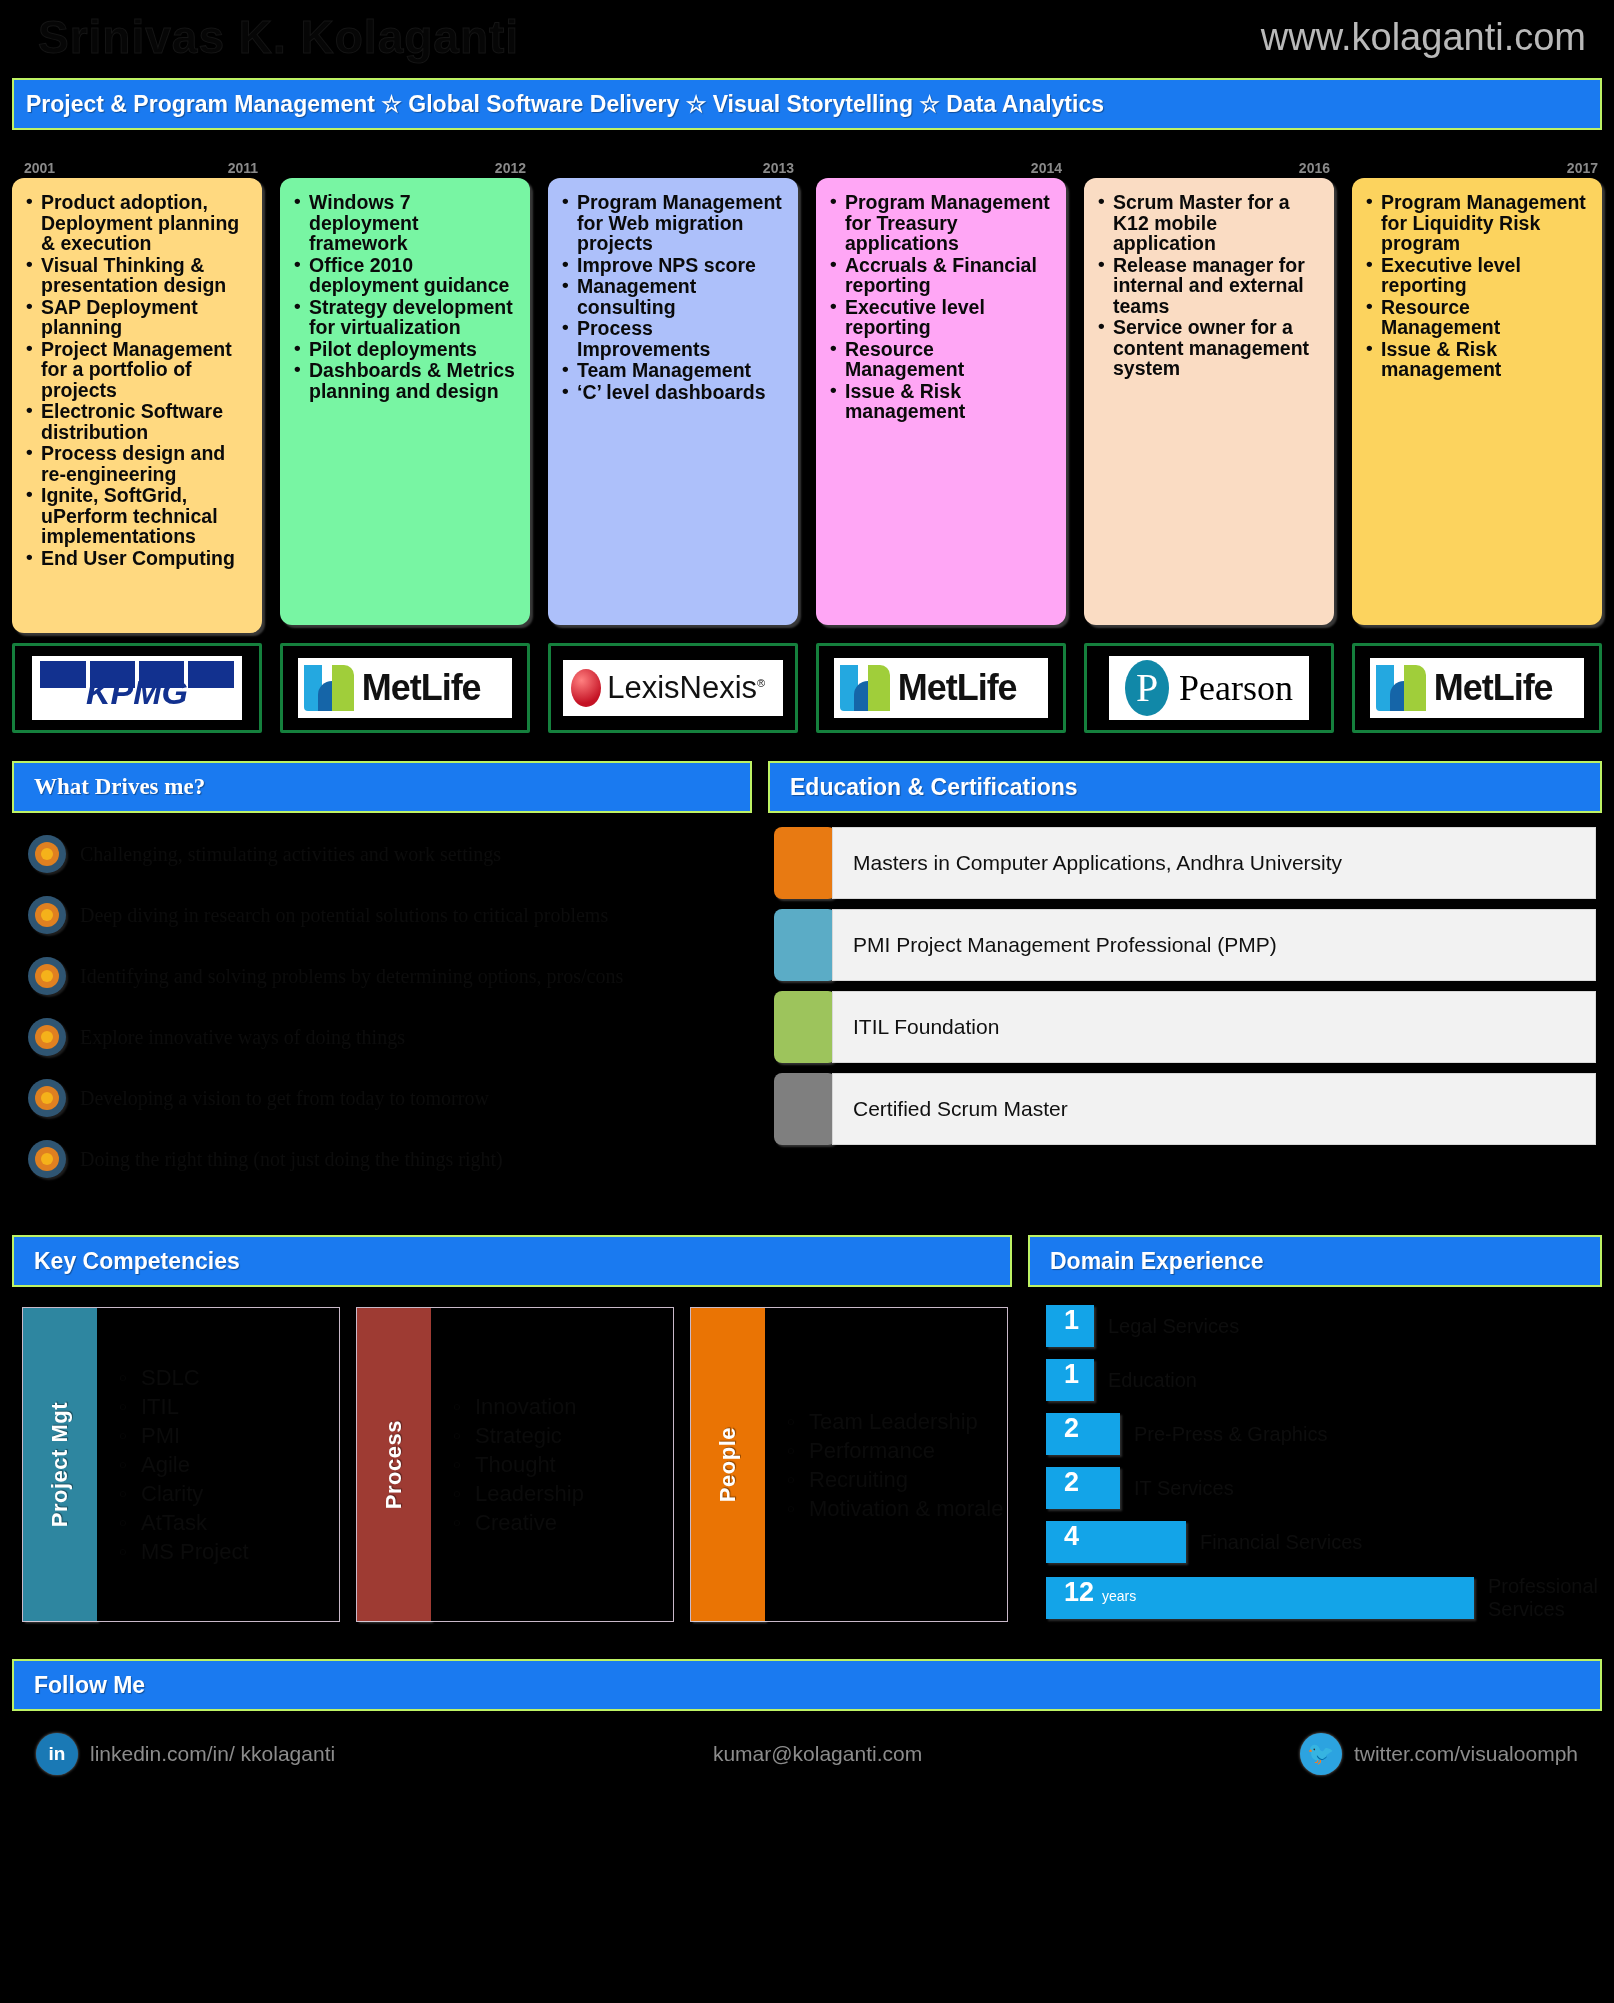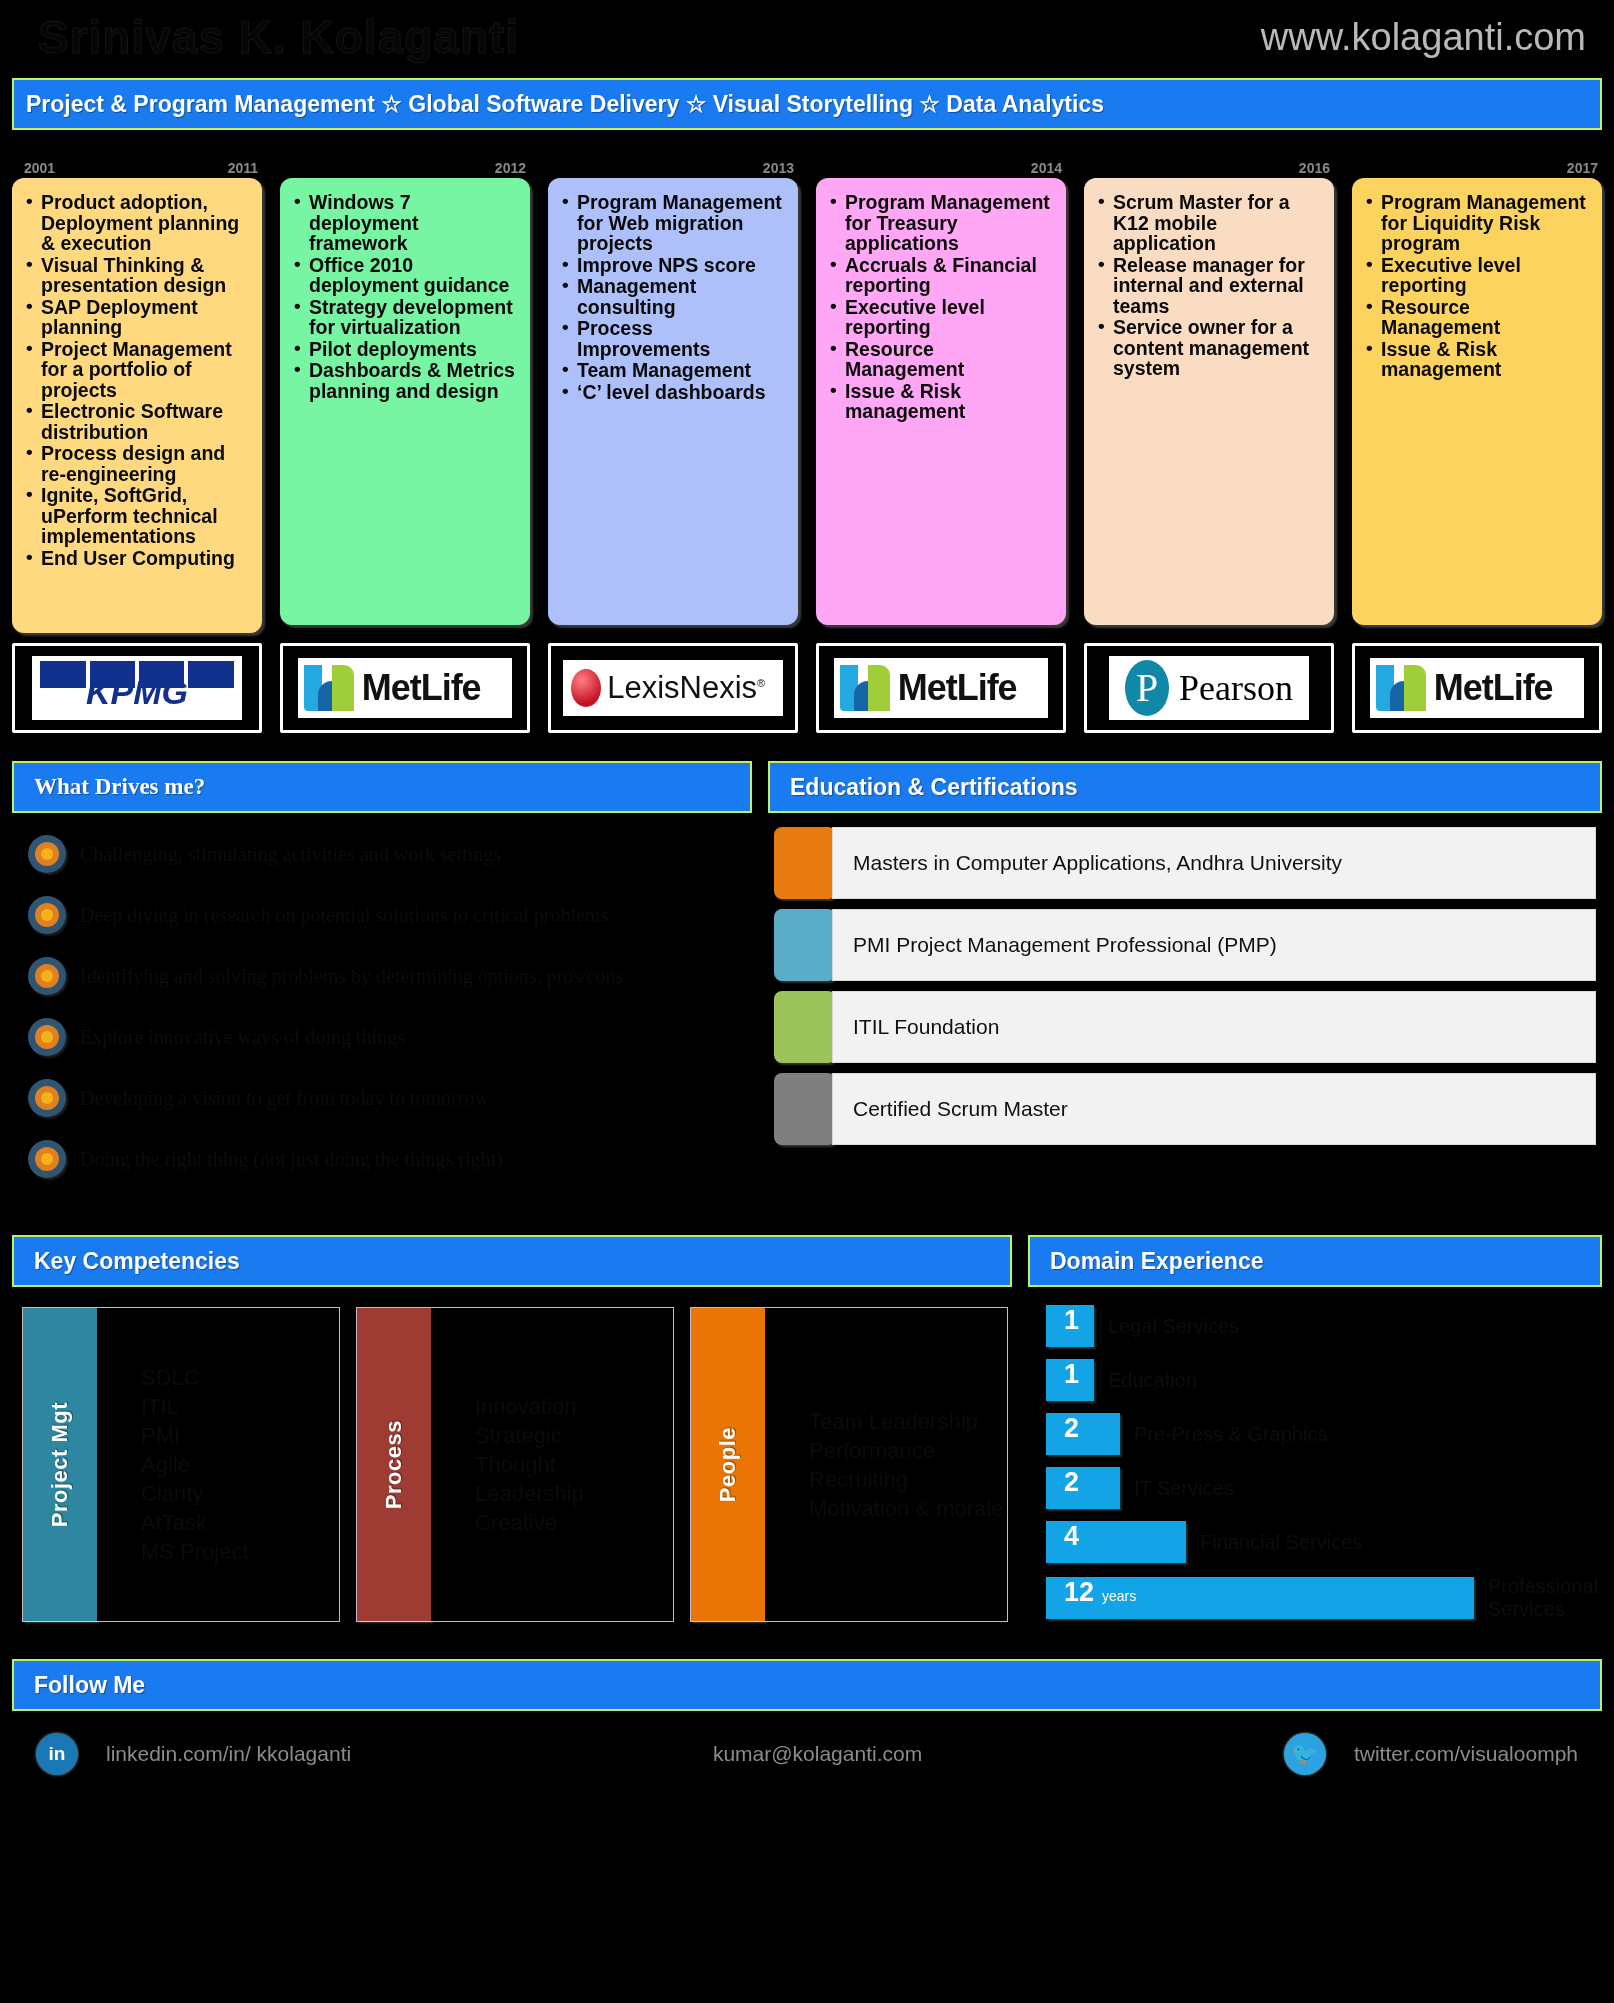--- a/index.html
+++ b/index.html
@@ -52,21 +52,21 @@
     color: #0a0a0a; font-weight: 600; margin-bottom: 1px;
   }
   .tl-card li:before {
     content: "•"; position: absolute; left: 2px; top: -1px; font-size: 19px;
   }
 
   
   .logos { margin: 10px 12px 0 12px; display: flex; gap: 18px; }
   .logo-box {
     flex: 1; height: 90px; background: #000;
-    border: 3px solid #ffffff; border-radius: 2px;
+    border: 3px solid #15803d; border-radius: 2px;
     display: flex; align-items: center; justify-content: center;
   }
   
   .kpmg { width: 86%; height: 76%; position: relative; background: #fff; }
   .kpmg .bars { position: absolute; left: 4%; top: 8%; width: 92%; height: 42%; display: flex; gap: 4px; }
   .kpmg .bars i { flex: 1; background: #12318f; }
   .kpmg .txt {
     position: absolute; left: 3%; top: 26%; width: 94%;
     text-align: center; font-style: italic; font-weight: 700;
     font-size: 34px; color: #12318f;
@@ -135,21 +135,21 @@
   .de-bar { height: 42px; background: #13a4e8; display: flex; align-items: baseline; padding-left: 18px;
     box-shadow: 2px 2px 2px rgba(255,255,255,0.18); flex: none; }
   .de-num { color: #fff; font-size: 27px; font-weight: 700; }
   .de-unit { color: #fff; font-size: 14px; margin-left: 8px; }
   .de-label { margin-left: 14px; font-size: 20px; color: #0d0d0d; line-height: 23px; }
 
   
   .footer-wrap { margin: 26px 12px 0 12px; }
   .social { display: flex; align-items: center; height: 86px; padding: 0 24px; }
   .soc { display: flex; align-items: center; }
-  .soc-ico { width: 42px; height: 42px; border-radius: 50%; flex: none; margin-right: 28px;
+  .soc-ico { width: 42px; height: 42px; border-radius: 50%; flex: none; margin-right: 12px;
     display: flex; align-items: center; justify-content: center; color: #fff; font-weight: 700; font-size: 19px;
     box-shadow: 0 0 3px rgba(255,255,255,0.5); }
   .li-ico { background: #1a79b5; }
   .tw-ico { background: #2ca3e0; font-size: 22px; }
   .soc-txt { font-size: 21px; color: #8c8c8c; line-height: 26px; }
   .email { flex: 1; text-align: center; font-size: 21px; color: #8c8c8c; }
   .soc-right { margin-left: auto; }
 </style>
 </head>
 <body>

